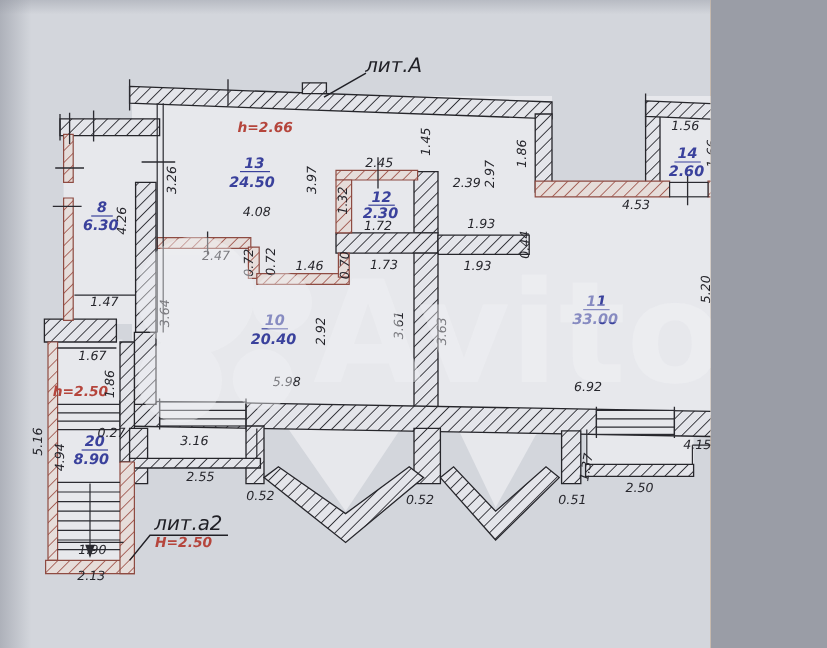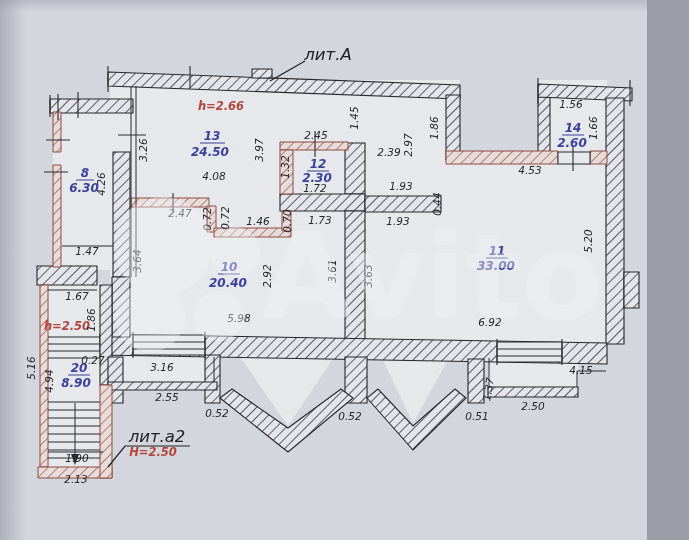--- a/index.html
+++ b/index.html
@@ -1,16 +1,16 @@
 <!DOCTYPE html>
 <html><head>
 <meta charset="utf-8">
 <style>
   html,body{margin:0;padding:0;background:#9a9da6;}
-  .stage{position:relative;width:647px;height:540px;overflow:hidden;background:#fdba74;
+  .stage{position:relative;width:592px;height:540px;overflow:hidden;background:#fdba74;
          font-family:"DejaVu Sans",sans-serif;}
   svg{position:absolute;left:0;top:0;display:block;}
   svg text{text-anchor:middle;}
   .d  {font-style:italic;font-size:10.5px;font-family:"DejaVu Sans",sans-serif;fill:#26262c;}
   .r  {font-style:italic;font-weight:bold;font-size:12px;font-family:"DejaVu Sans",sans-serif;fill:#3a419c;}
   .h  {font-style:italic;font-weight:bold;font-size:11.5px;font-family:"DejaVu Sans",sans-serif;fill:#b5453c;}
   .t  {font-style:italic;font-size:16.5px;font-family:"DejaVu Sans",sans-serif;fill:#202026;}
   .wm {font-weight:bold;font-size:118px;font-family:"DejaVu Sans",sans-serif;fill:#f2f3f6;}
   .wb {fill:url(#hb);stroke:#26262b;stroke-width:1.1;}
   .wr {fill:url(#hr);stroke:#8e4b42;stroke-width:1;}

